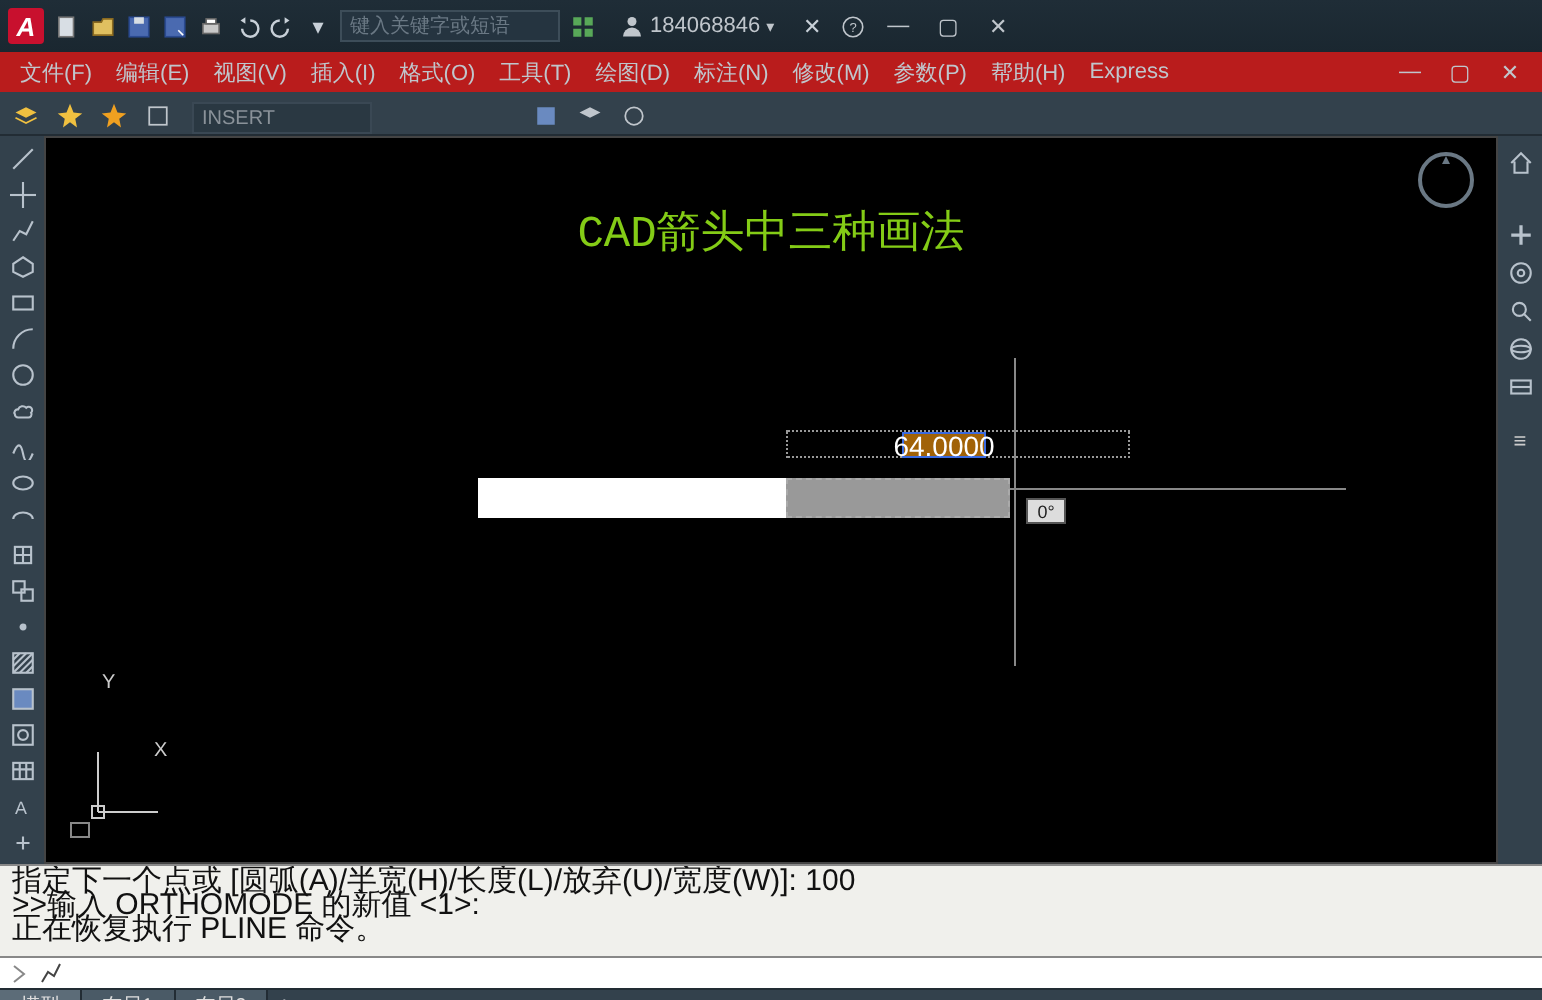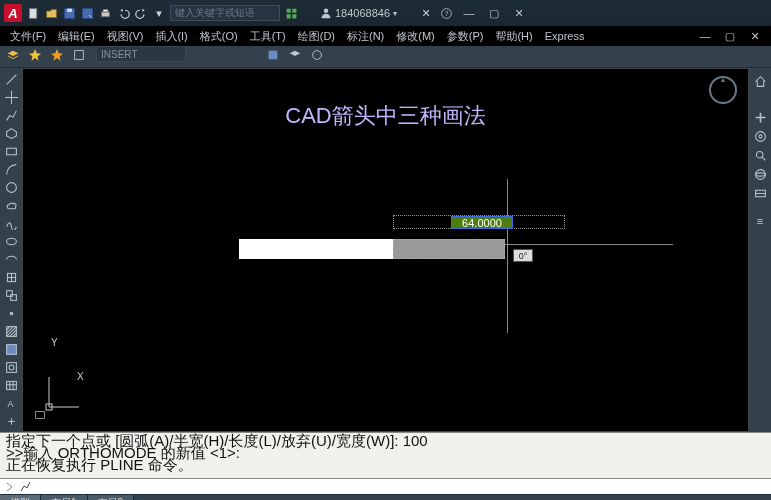--- a/index.html
+++ b/index.html
@@ -4,42 +4,42 @@
 <style>
 *{box-sizing:border-box;margin:0;padding:0;font-family:"Microsoft YaHei",SimSun,sans-serif;user-select:none}
 body{width:771px;height:500px;background:#33414c;overflow:hidden;font-size:11px;color:#ccc}
 .titlebar{height:26px;background:linear-gradient(#1f2d37,#1a2730);display:flex;align-items:center;padding:0 4px;gap:2px}
 .logo{width:18px;height:18px;background:#c8102e;display:flex;align-items:center;justify-content:center;font-weight:bold;color:#fff;font-size:13px;font-style:italic;border-radius:2px}
 .qat{display:flex;gap:0}
 .qat-btn{width:18px;height:18px;display:flex;align-items:center;justify-content:center;font-size:11px;color:#c8d0d8;cursor:pointer}
 .qat-btn svg{width:13px;height:13px}
 .title-text{flex:1;text-align:center;color:#c0c6cc;font-size:11px}
 .search-box{width:110px;height:16px;background:#253440;border:1px solid #3d4d59;color:#6a7884;font-size:10px;padding:0 4px;display:flex;align-items:center}
-.user{display:flex;align-items:center;gap:3px;color:#c0c6cc;font-size:11px;margin:0 18px}
+.user{display:flex;align-items:center;gap:3px;color:#c0c6cc;font-size:11px;margin:0 8px}
 .user svg{width:12px;height:12px}
 .winbtns{display:flex;gap:1px}
 .winbtn{width:24px;height:16px;display:flex;align-items:center;justify-content:center;color:#c0c6cc;font-size:11px;cursor:pointer}
-.menubar{height:20px;background:#000000;display:flex;align-items:center;padding:0 4px;gap:0;font-size:11px}
+.menubar{height:20px;background:#b91c1c;display:flex;align-items:center;padding:0 4px;gap:0;font-size:11px}
 .menu-item{padding:2px 6px;color:#c0c6cc;cursor:pointer}
-.toolbar2{height:22px;background:#33414c;display:flex;align-items:flex-start;padding:0 4px;gap:4px;border-bottom:1px solid #222c34}
+.toolbar2{height:22px;background:#33414c;display:flex;align-items:flex-end;padding:0 4px;gap:4px;border-bottom:1px solid #222c34}
 .tb2-btn{width:18px;height:18px;display:flex;align-items:center;justify-content:center;cursor:pointer}
 .tb2-btn svg{width:14px;height:14px}
 .insert-box{width:90px;height:16px;background:#2a3842;border:1px solid #3a4854;color:#8a9299;font-size:10px;padding:0 4px;display:flex;align-items:center;margin-left:4px}
 .workspace{display:flex;height:364px}
 .left-tools{width:22px;background:#33414c;display:flex;flex-direction:column;padding:2px 0}
 .lt-btn{width:20px;height:18px;display:flex;align-items:center;justify-content:center;cursor:pointer;margin:0 auto}
 .lt-btn svg{width:13px;height:13px;stroke:#b8c2cc;fill:none;stroke-width:1.3}
 .canvas-area{flex:1;background:#000;position:relative;border:1px solid #444}
-.big-title{position:absolute;left:50%;top:32px;transform:translateX(-50%);color:#c4b5fd;font-size:22px;font-family:Liberation Sans, sans-serif}
+.big-title{position:absolute;left:50%;top:32px;transform:translateX(-50%);color:#84cc16;font-size:22px;font-family:Liberation Mono, monospace}
 .rect1{position:absolute;left:216px;top:170px;width:154px;height:20px;background:#fff}
 .rect2{position:absolute;left:370px;top:170px;width:112px;height:20px;background:#999;border:1px dashed #aaa}
 .hline{position:absolute;left:482px;top:175px;width:168px;height:1px;background:#888}
 .vline{position:absolute;left:484px;top:110px;width:1px;height:154px;background:#888}
 .dash-box{position:absolute;left:370px;top:146px;width:172px;height:14px;border:1px dotted #999}
-.dim-input{position:absolute;left:428px;top:147px;width:62px;height:13px;background:#4d7c0f;color:#fff;font-size:11px;display:flex;align-items:center;justify-content:center;border:1px solid #3a6ae0}
+.dim-input{position:absolute;left:428px;top:147px;width:42px;height:13px;background:#a16207;color:#fff;font-size:14px;display:flex;align-items:center;justify-content:center;border:1px solid #3a6ae0}
 .angle-box{position:absolute;left:490px;top:180px;width:20px;height:13px;background:#ddd;color:#222;font-size:9px;display:flex;align-items:center;justify-content:center;border:1px solid #555}
 .ucs{position:absolute;left:20px;bottom:16px;color:#ccc;font-size:10px}
 .ucs .y{position:absolute;left:8px;top:-36px}
 .ucs .x{position:absolute;left:34px;top:-2px}
 .ucs svg{width:40px;height:40px}
 .viewcube{position:absolute;right:10px;top:6px;width:30px;height:50px}
 .viewcube svg{width:30px;height:30px}
 .right-tools{width:22px;background:#33414c;display:flex;flex-direction:column;padding:4px 0;gap:1px}
 .rt-btn{width:20px;height:18px;display:flex;align-items:center;justify-content:center;margin:0 auto;cursor:pointer}
 .rt-btn svg{width:13px;height:13px;stroke:#b8c2cc;fill:none;stroke-width:1.3}

